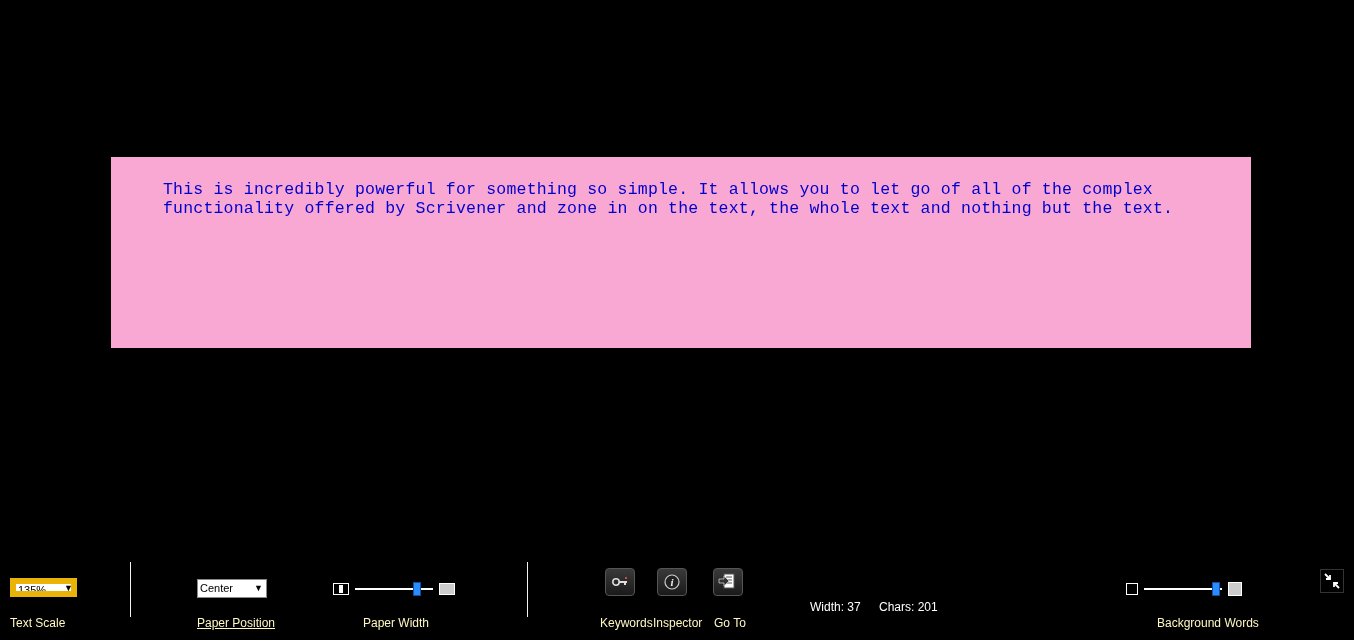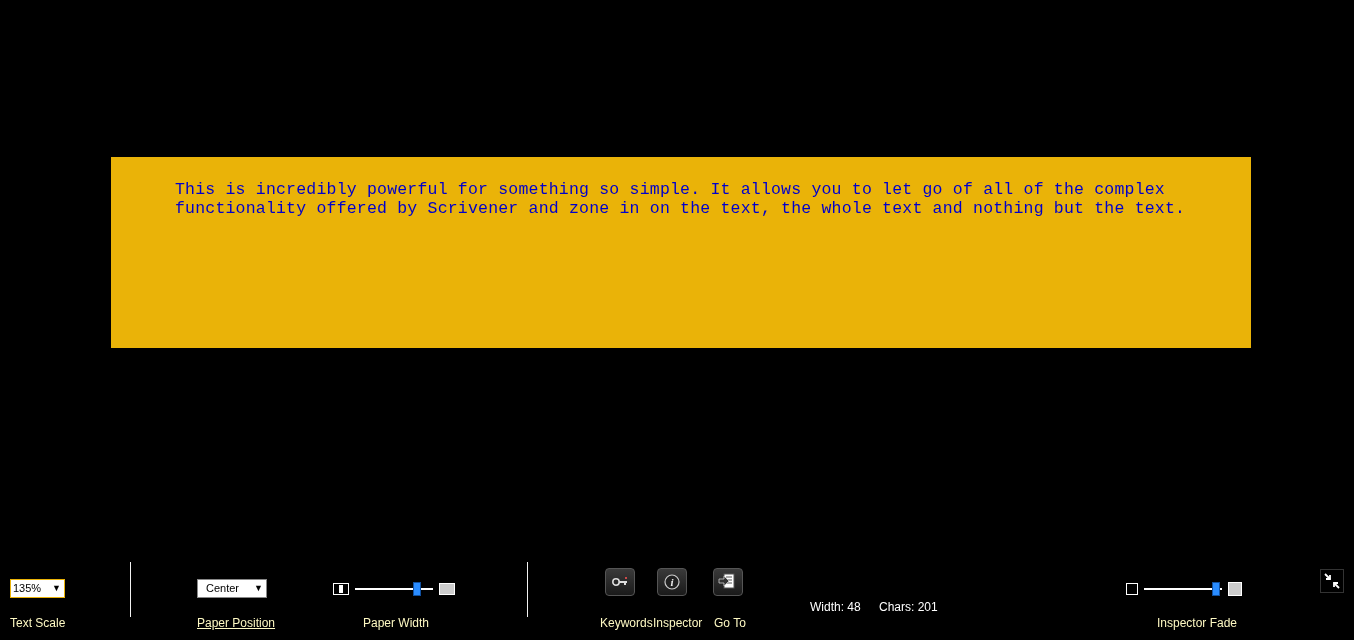--- a/index.html
+++ b/index.html
@@ -9,22 +9,22 @@
     font-family: Arial, Helvetica, sans-serif;
     color: #fff;
     position: relative;
   }
   .paper {
     position: absolute;
     left: 111px;
     top: 157px;
     width: 1140px;
     height: 191px;
-    background: #eab308;
-    padding: 24px 16px;
+    background: #f9a8d4;
+    padding: 24px 4px;
   }
   .paper-text {
     font-family: "Courier New", Courier, monospace;
     font-size: 16.5px;
     color: #0000cc;
     text-decoration: underline;
     text-align: left;
     letter-spacing: 0.2px;
     line-height: 1.15;
   }
@@ -53,42 +53,42 @@
     bottom: 10px;
     font-size: 12px;
     color: #fef9c3;
   }
 
   
   .text-scale-select {
     position: absolute;
     left: 10px;
     top: 18px;
-    width: 55px;
+    width: 67px;
     height: 19px;
     background: #fff;
     color: #000;
     font-size: 11px;
-    border: 1px solid #eab308;
+    border: 6px solid #eab308;
     padding: 0 2px;
   }
   .lbl-text-scale { left: 10px; }
 
   
   .paper-position-select {
     position: absolute;
     left: 197px;
     top: 18px;
     width: 70px;
     height: 19px;
     background: #fff;
     color: #000;
     font-size: 11px;
     border: 1px solid #888;
-    padding: 0 8px;
+    padding: 0 2px;
   }
   .lbl-paper-position { left: 197px; text-decoration: underline; }
 
   
   .slider-group {
     position: absolute;
     top: 22px;
     display: flex;
     align-items: center;
     gap: 6px;
@@ -271,36 +271,36 @@
       <line x1="8" y1="4" x2="14" y2="4" stroke="#555"></line>
       <line x1="8" y1="7" x2="14" y2="7" stroke="#555"></line>
       <line x1="8" y1="10" x2="14" y2="10" stroke="#555"></line>
       <path d="M1 6 L6 6 L6 3 L11 8 L6 13 L6 10 L1 10 Z" fill="#333" stroke="#ccc" stroke-width="0.8"></path>
     </svg>
   </div>
   <div class="tb-label lbl-goto">Go To</div>
 
   <div class="stats stats-words">
     <span>Width:</span>
-    <span>48</span>
+    <span>37</span>
   </div>
   <div class="stats stats-chars">
     <span>Chars:</span>
     <span>201</span>
   </div>
 
   <div class="slider-group sg-background-fade">
     <span class="end-small-sq"></span>
     <div class="slider">
       <div class="slider-track"></div>
       <div class="slider-thumb" style="left:68px;"></div>
     </div>
     <span class="end-big-sq"></span>
   </div>
-  <div class="tb-label lbl-background-fade">Inspector Fade</div>
+  <div class="tb-label lbl-background-fade">Background Words</div>
 
   <div class="exit-fs">
     <svg width="16" height="16" viewBox="0 0 16 16">
       <path d="M2 6 L6 6 L6 2" fill="none" stroke="#fff" stroke-width="1.8"></path>
       <path d="M1 1 L6 6" stroke="#fff" stroke-width="1.8"></path>
       <path d="M14 10 L10 10 L10 14" fill="none" stroke="#fff" stroke-width="1.8"></path>
       <path d="M15 15 L10 10" stroke="#fff" stroke-width="1.8"></path>
     </svg>
   </div>
 

